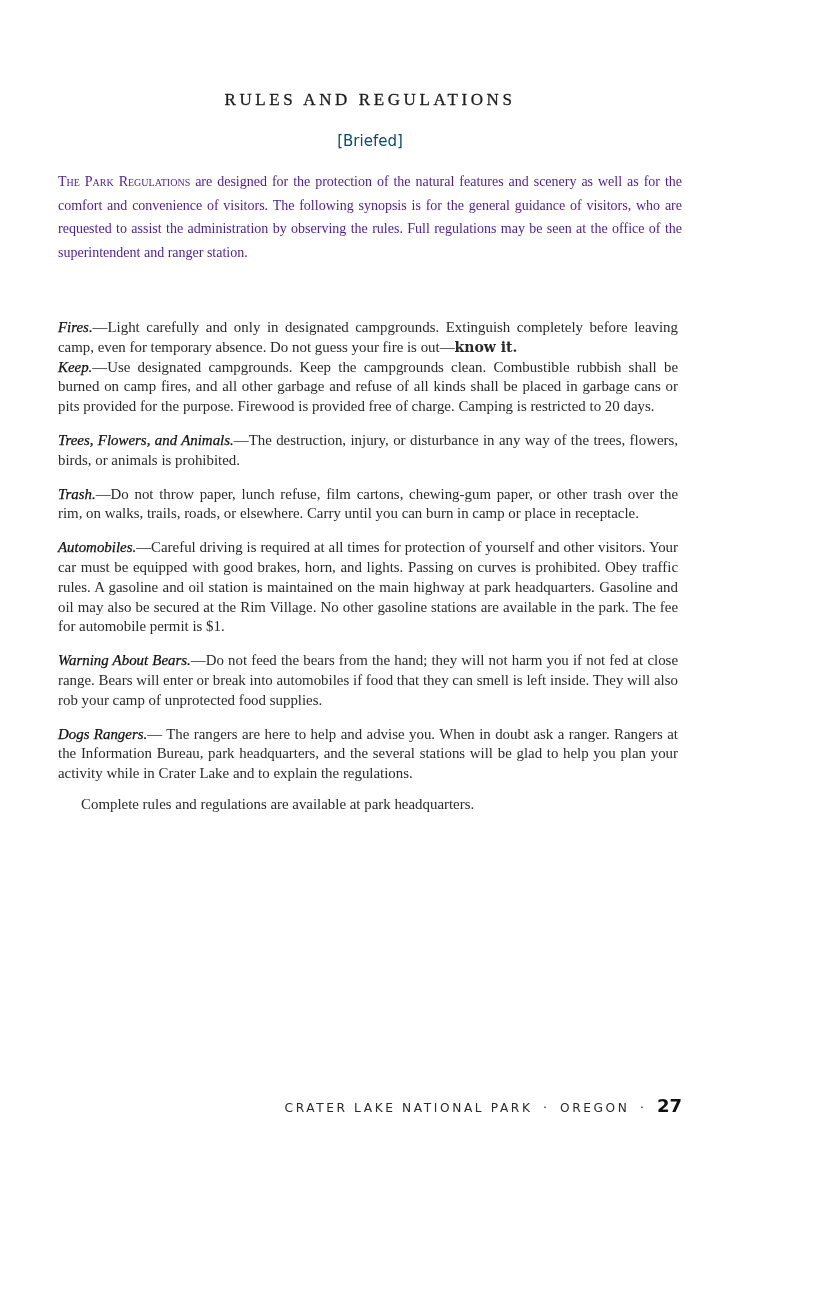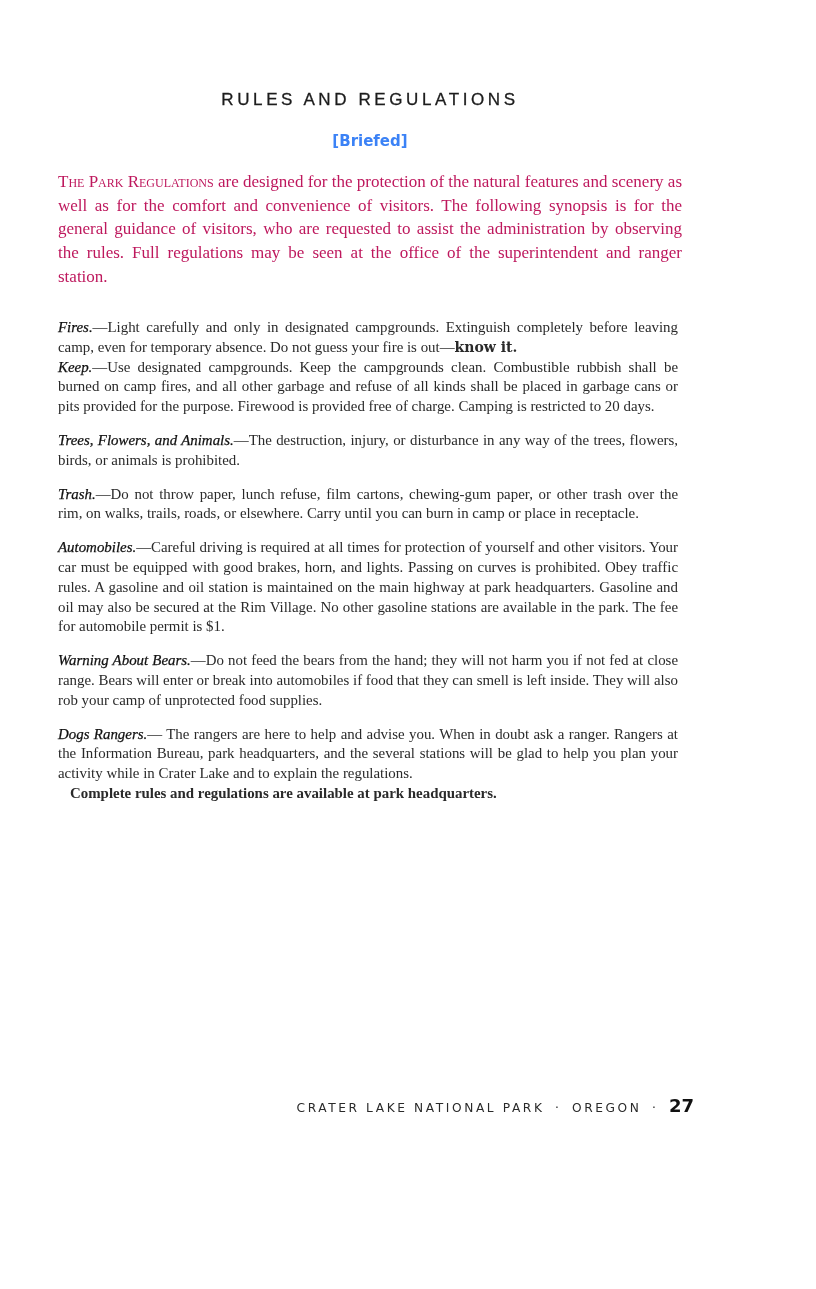--- a/index.html
+++ b/index.html
@@ -20,49 +20,49 @@
       left: 58px;
       top: 0;
       width: 624px;
     }
     .title {
       position: absolute;
       top: 90px;
       left: 0;
       width: 624px;
       text-align: center;
-      font-family: Liberation Sans, sans-serif;
+      font-family: Liberation Serif, serif;
       font-size: 17px;
       letter-spacing: 3.6px;
       font-weight: normal;
       -webkit-text-stroke: 0.3px #1c1c1c;
       margin: 0;
     }
     .subtitle {
       position: absolute;
       top: 132px;
       left: 0;
       width: 624px;
       text-align: center;
       font-family: "DejaVu Sans", sans-serif;
       font-size: 15px;
-      font-weight: bold;
-      color: #3b82f6;
+      font-weight: normal;
+      color: #0c4a6e;
       margin: 0;
     }
     .intro {
       position: absolute;
       top: 170px;
       left: 0;
       width: 624px;
-      font-size: 17px;
+      font-size: 14px;
       line-height: 23.7px;
       text-align: justify;
       margin: 0;
-      color: #be185d;
+      color: #4c1d95;
     }
     .smallcaps {
       font-variant: small-caps;
     }
     .rules {
       position: absolute;
       top: 318px;
       left: 0;
       width: 624px;
       font-size: 14.9px;
@@ -81,27 +81,26 @@
       color: #111;
       -webkit-text-stroke: 0.25px #111;
     }
     .strong-end {
       font-weight: bold;
       font-family: "DejaVu Serif", serif;
       font-size: 14px;
     }
     .closing {
       text-indent: 12px;
-      margin: 0;
-      font-weight: bold;
+      margin: 11px;
     }
     .footer {
       position: absolute;
       top: 1095px;
-      left: 212px;
+      left: 200px;
       width: 424px;
       text-align: right;
       font-family: "DejaVu Sans", sans-serif;
       font-size: 12.2px;
       letter-spacing: 2.6px;
       color: #2a2a2a;
     }
     .footer .sep {
       margin: 0 4px;
     }

